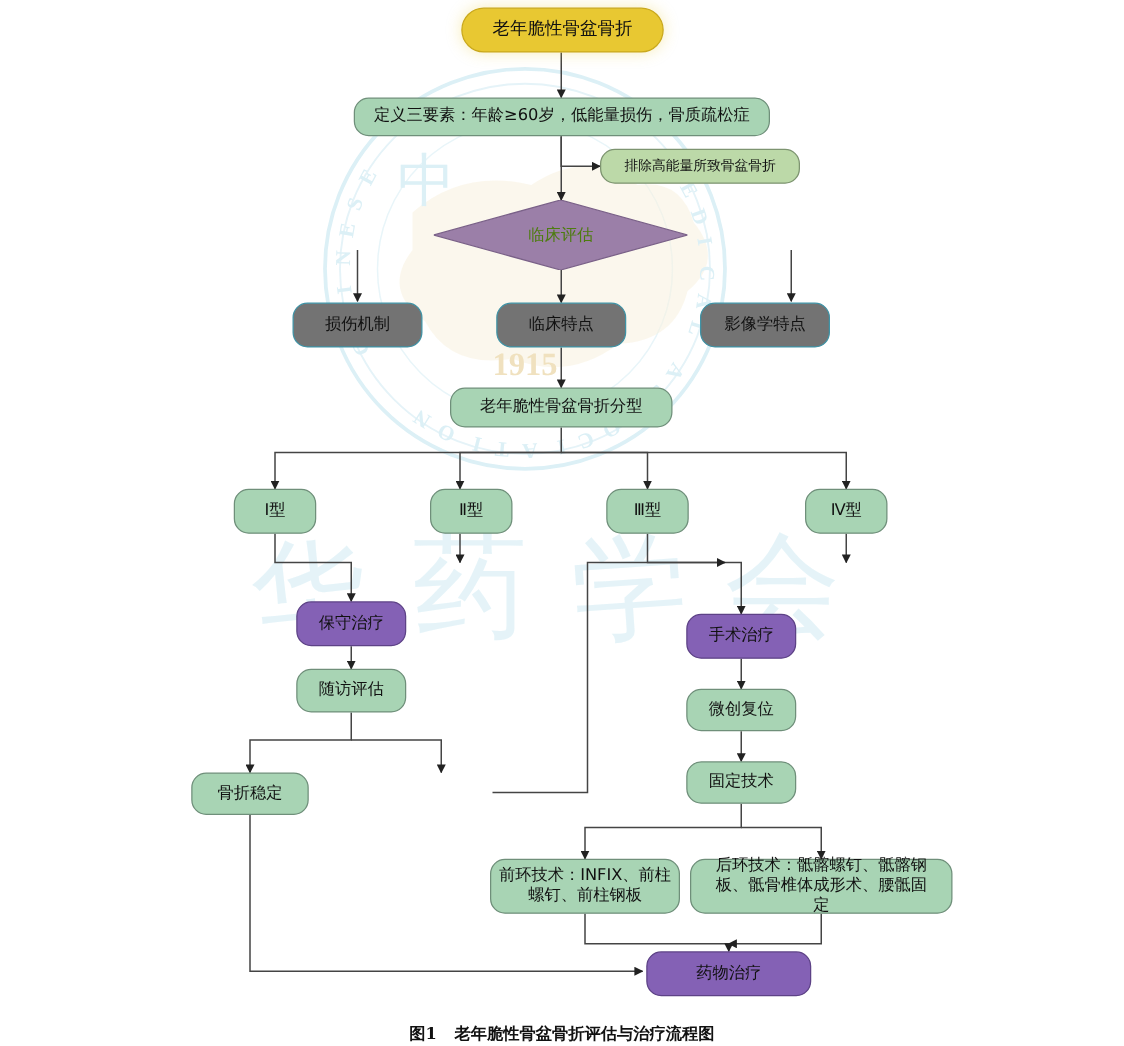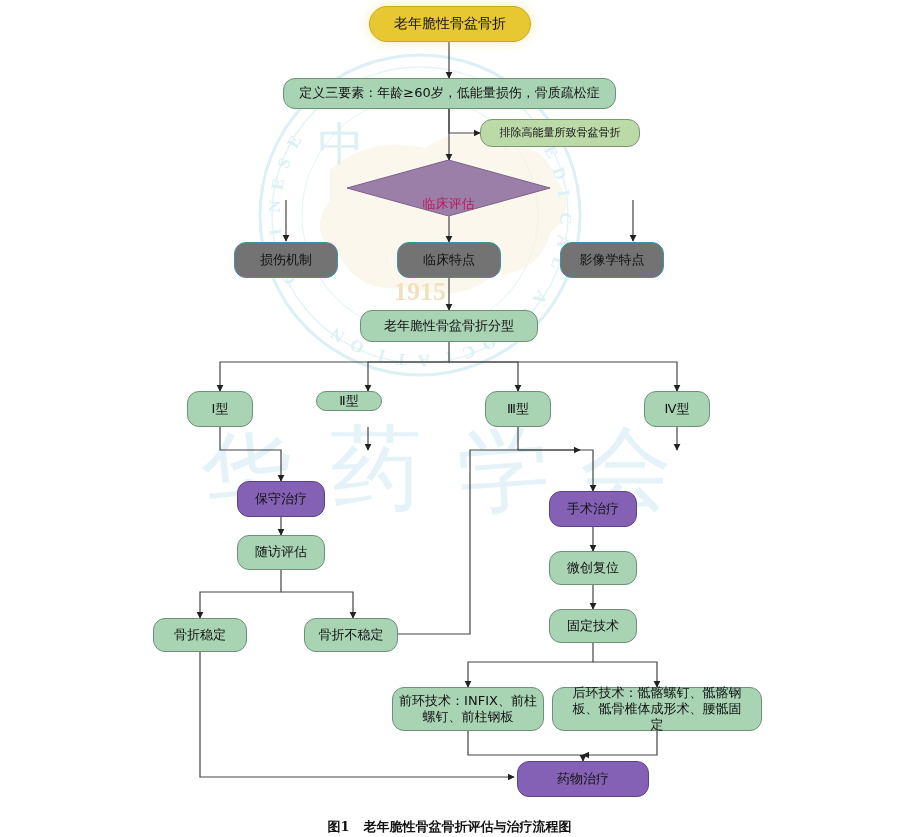--- a/index.html
+++ b/index.html
@@ -19,23 +19,23 @@
 
   .n-yellow{background:#e8c832;border:1px solid #c9a81c;border-radius:22px;
             box-shadow:0 0 12px rgba(232,200,50,.35);font-size:14px;}
   .n-green{background:#a8d4b4;border:1px solid #6f8f7a;font-size:13px;}
   .n-green2{background:#bcd9a8;border:1px solid #7d9470;font-size:11px;}
   .n-cyan{background:#737373;border:1px solid #3f93a6;font-size:13px;}
   .n-purple{background:#8461b5;border:1px solid #5d4286;font-size:13px;}
 
   .diamond{position:absolute;}
   .diamond .dshape{position:absolute;left:0;top:0;width:100%;height:100%;}
-  .diamond .dlabel{position:absolute;left:0;top:16px;width:100%;height:100%;
+  .diamond .dlabel{position:absolute;left:0;top:0;width:100%;height:100%;
                    display:flex;align-items:center;justify-content:center;
-                   font-size:13px;color:#be185d;
+                   font-size:13px;color:#4d7c0f;
                    font-family:Liberation Serif, serif;}
 
   .caption{position:absolute;left:0;width:899px;text-align:center;
            font-family:"DejaVu Serif","Liberation Serif",serif;
            font-size:13px;font-weight:bold;color:#111;}
   .caption .cap-num{margin-right:14px;}
 </style>
 </head>
 <body>
 
@@ -175,21 +175,21 @@
     <span>影像学特点</span>
   </div>
 
   <div class="node n-green" style="left:360px;top:310px;width:178px;height:32px;">
     <span>老年脆性骨盆骨折分型</span>
   </div>
 
   <div class="node n-green" style="left:187px;top:391px;width:66px;height:36px;">
     <span>Ⅰ型</span>
   </div>
-  <div class="node n-green" style="left:316px;top:391px;width:66px;height:20px;">
+  <div class="node n-green" style="left:344px;top:391px;width:66px;height:36px;">
     <span>Ⅱ型</span>
   </div>
   <div class="node n-green" style="left:485px;top:391px;width:66px;height:36px;">
     <span>Ⅲ型</span>
   </div>
   <div class="node n-green" style="left:644px;top:391px;width:66px;height:36px;">
     <span>Ⅳ型</span>
   </div>
 
   <div class="node n-purple" style="left:237px;top:481px;width:88px;height:36px;">
@@ -201,23 +201,20 @@
   </div>
 
   <div class="node n-green" style="left:237px;top:535px;width:88px;height:35px;">
     <span>随访评估</span>
   </div>
 
   <div class="node n-green" style="left:153px;top:618px;width:94px;height:34px;">
     <span>骨折稳定</span>
   </div>
 
-  <div class="node n-green" style="left:304px;top:618px;width:94px;height:34px;">
-    <span>骨折不稳定</span>
-  </div>
 
   <div class="node n-green" style="left:549px;top:551px;width:88px;height:34px;">
     <span>微创复位</span>
   </div>
 
   <div class="node n-green" style="left:549px;top:609px;width:88px;height:34px;">
     <span>固定技术</span>
   </div>
 
   <div class="node n-green" style="left:392px;top:687px;width:152px;height:44px;padding:2px 5px;align-items:center;">

